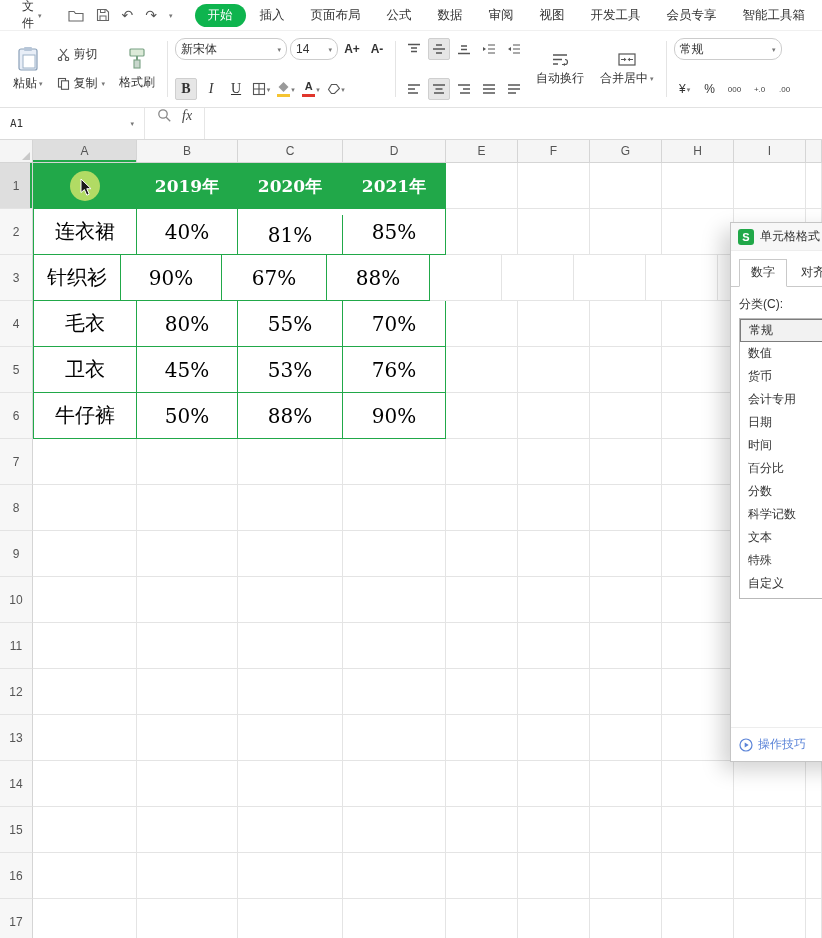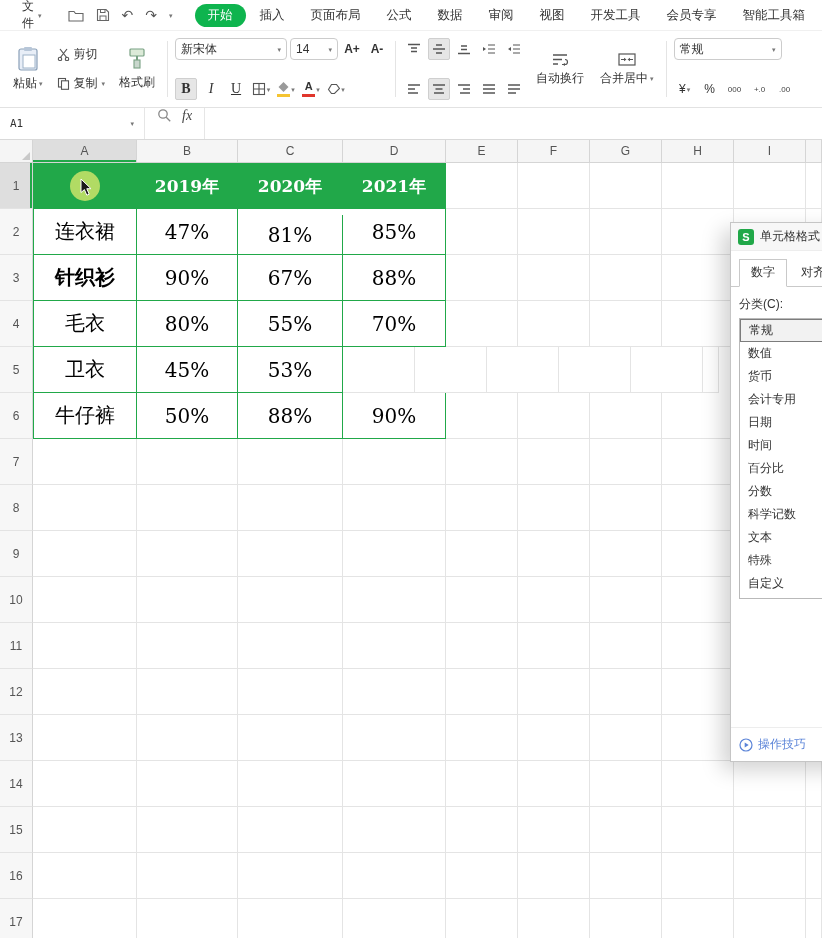--- a/index.html
+++ b/index.html
@@ -25,21 +25,21 @@
   
   .toolbar { height:78px; display:flex; align-items:stretch; gap:6px; padding:4px 8px;
     border-top:1px solid #f0f0f0; border-bottom:1px solid #e2e2e2; }
   .tb-div { width:1px; background:#e4e4e4; margin:6px 1px; }
   .big-btn { display:flex; flex-direction:column; align-items:center; justify-content:center; gap:3px; padding:0 5px; white-space:nowrap; }
   .big-lbl { display:flex; align-items:center; gap:2px; }
   .stack { display:flex; flex-direction:column; justify-content:space-evenly; }
   .small-btn { display:flex; align-items:center; gap:4px; padding:1px 3px; white-space:nowrap; }
   .trows { display:flex; flex-direction:column; justify-content:space-between; padding:3px 0; }
   .trow { display:flex; align-items:center; gap:3px; }
-  .combo { border:1px solid #ccc; border-radius:4px; height:22px; display:flex; align-items:center; justify-content:space-between; padding:0 5px; background:#fff; }
+  .combo { border:1px solid #ccc; border-radius:10px; height:22px; display:flex; align-items:center; justify-content:space-between; padding:0 5px; background:#fff; }
   .combo.font-name { width:112px; }
   .combo.font-size { width:48px; }
   .combo.numfmt { width:108px; }
   .fmt-btn { min-width:22px; height:22px; display:flex; align-items:center; justify-content:center; gap:1px; border-radius:2px; }
   .fmt-btn.on { background:#e6e6e6; border:1px solid #cfcfcf; }
   .blet { font-family:"Liberation Serif",serif; font-size:14px; font-weight:bold; }
   .ilet { font-family:"Liberation Serif",serif; font-size:14px; font-style:italic; }
   .ulet { font-family:"Liberation Serif",serif; font-size:14px; text-decoration:underline; }
   .colstack { display:flex; flex-direction:column; align-items:center; line-height:1; gap:2px; }
   .colorbar { width:13px; height:3px; }
@@ -411,32 +411,32 @@
           <div class="cell tbl tbl-h tbl-t" style="width: 103px;">2021年</div>
           <div class="cell" style="width: 72px;"></div>
           <div class="cell" style="width: 72px;"></div>
           <div class="cell" style="width: 72px;"></div>
           <div class="cell" style="width: 72px;"></div>
           <div class="cell" style="width: 72px;"></div>
           <div class="cell" style="width: 16px;"></div>
         </div>
         <div class="grid-row">
           <div class="cell tbl tbl-l" style="width: 104px;">连衣裙</div>
-          <div class="cell tbl" style="width: 101px;">47%</div>
+          <div class="cell tbl" style="width: 101px;">40%</div>
           <div class="cell tbl" style="width: 105px; margin-top: 6px;">81%</div>
           <div class="cell tbl" style="width: 103px;">85%</div>
           <div class="cell" style="width: 72px;"></div>
           <div class="cell" style="width: 72px;"></div>
           <div class="cell" style="width: 72px;"></div>
           <div class="cell" style="width: 72px;"></div>
           <div class="cell" style="width: 72px;"></div>
           <div class="cell" style="width: 16px;"></div>
         </div>
         <div class="grid-row">
-          <div class="cell tbl tbl-l" style="width: 104px; font-weight: bold;">针织衫</div>
+          <div class="cell tbl tbl-l" style="width: 88px;">针织衫</div>
           <div class="cell tbl" style="width: 101px;">90%</div>
           <div class="cell tbl" style="width: 105px;">67%</div>
           <div class="cell tbl" style="width: 103px;">88%</div>
           <div class="cell" style="width: 72px;"></div>
           <div class="cell" style="width: 72px;"></div>
           <div class="cell" style="width: 72px;"></div>
           <div class="cell" style="width: 72px;"></div>
           <div class="cell" style="width: 72px;"></div>
           <div class="cell" style="width: 16px;"></div>
         </div>
@@ -449,20 +449,21 @@
           <div class="cell" style="width: 72px;"></div>
           <div class="cell" style="width: 72px;"></div>
           <div class="cell" style="width: 72px;"></div>
           <div class="cell" style="width: 72px;"></div>
           <div class="cell" style="width: 16px;"></div>
         </div>
         <div class="grid-row">
           <div class="cell tbl tbl-l" style="width: 104px;">卫衣</div>
           <div class="cell tbl" style="width: 101px;">45%</div>
           <div class="cell tbl" style="width: 105px;">53%</div>
+          <div class="cell tbl" style="width: 103px;">76%</div>
           <div class="cell" style="width: 72px;"></div>
           <div class="cell" style="width: 72px;"></div>
           <div class="cell" style="width: 72px;"></div>
           <div class="cell" style="width: 72px;"></div>
           <div class="cell" style="width: 72px;"></div>
           <div class="cell" style="width: 16px;"></div>
         </div>
         <div class="grid-row">
           <div class="cell tbl tbl-l" style="width: 104px;">牛仔裤</div>
           <div class="cell tbl" style="width: 101px;">50%</div>

